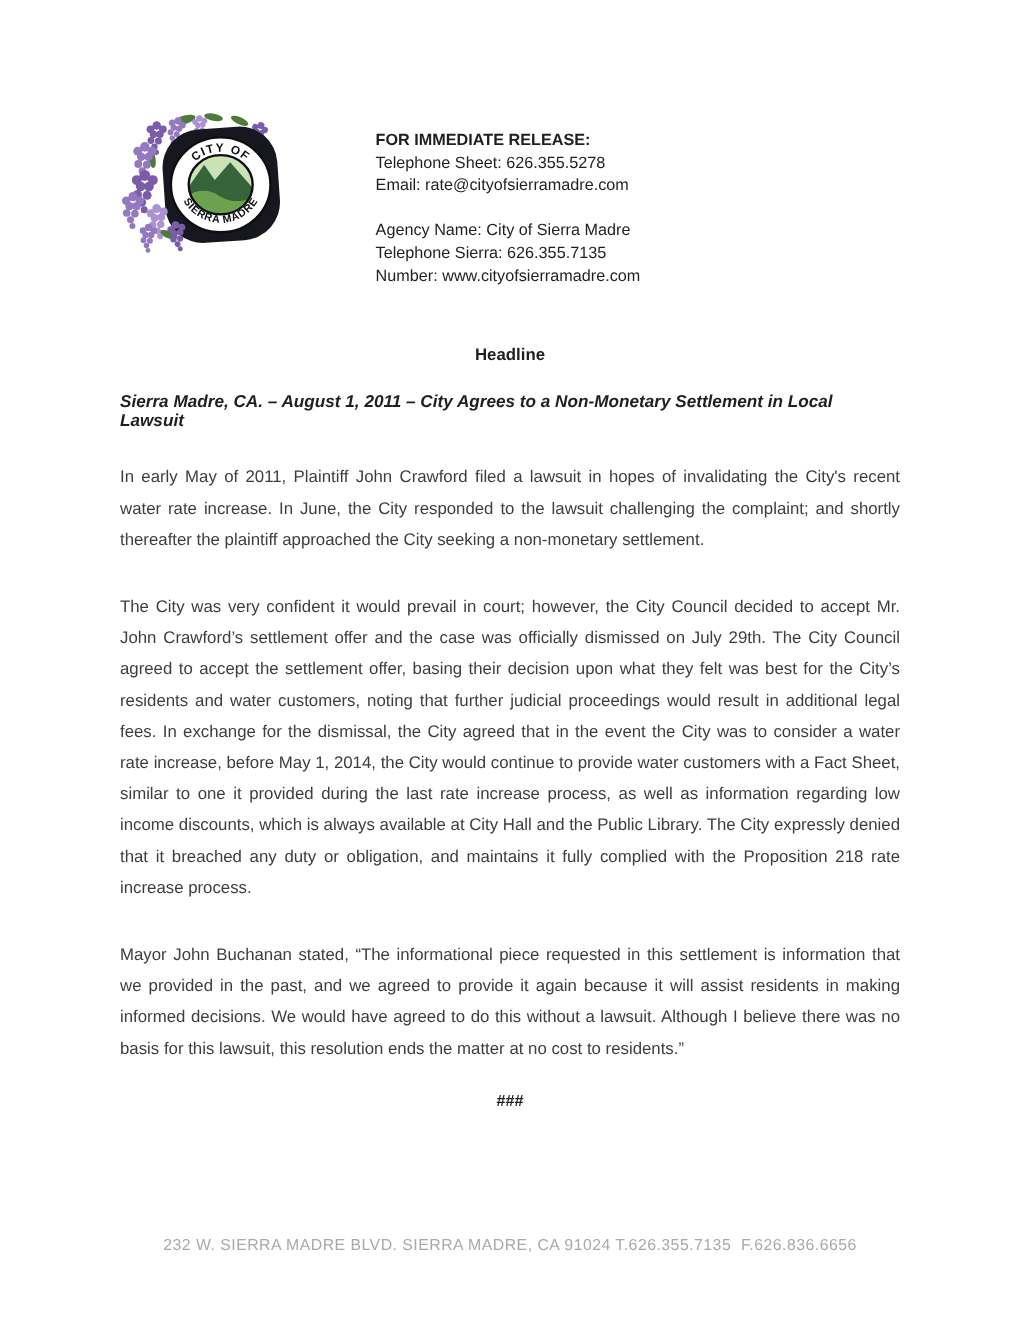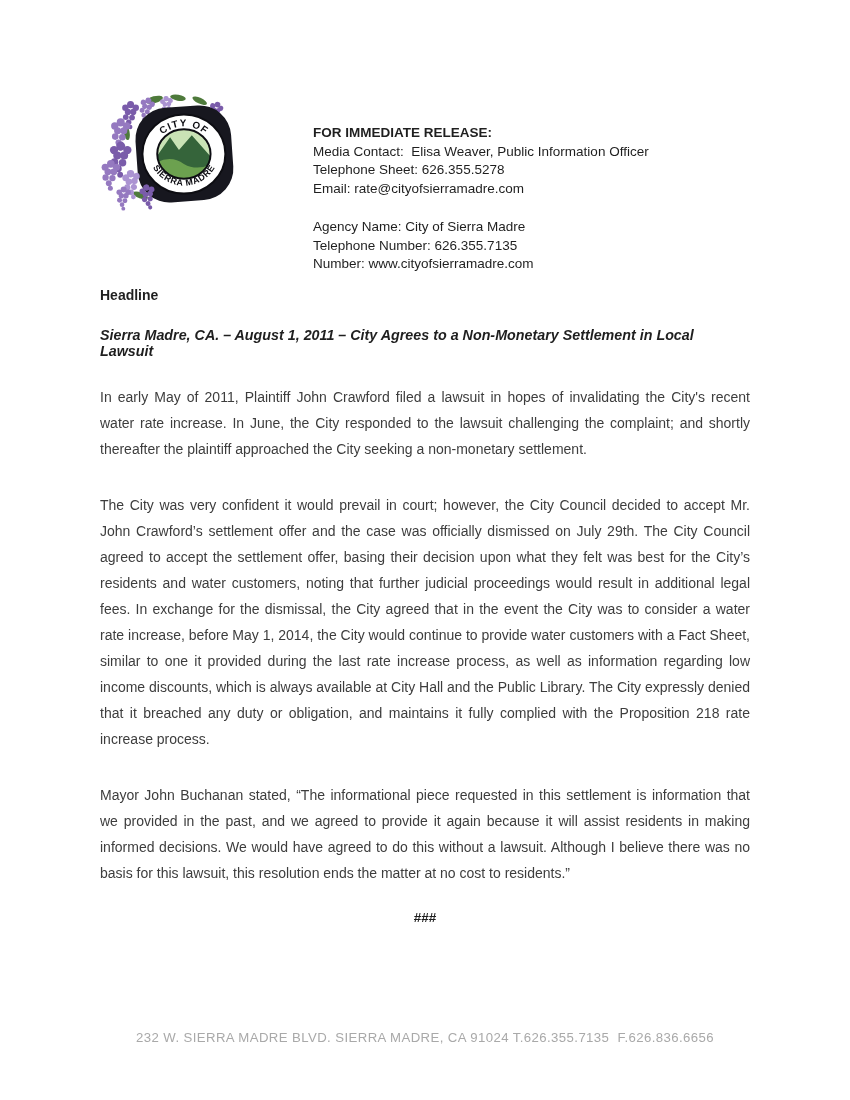--- a/index.html
+++ b/index.html
@@ -23,21 +23,21 @@
     left: 97px;
     top: 92px;
     width: 158px;
     height: 124px;
   }
   .logo svg { width: 100%; height: 100%; display: block; }
 
   .contact-block {
     position: absolute;
     left: 313px;
-    top: 124px;
+    top: 108px;
     font-size: 13.5px;
     line-height: 18.7px;
     color: var(--heading-text, #1f1f1f);
   }
   .contact-line { white-space: pre-wrap; }
   .release-label { font-weight: bold; }
   .contact-spacer { height: 19px; }
 
   
   .content {
@@ -45,20 +45,21 @@
     left: 100px;
     top: 287px;
     width: 650px;
     color: var(--body-text, #3d3d3d);
   }
   .headline-label {
     font-weight: bold;
     font-size: 14px;
     color: var(--heading-text, #1f1f1f);
     margin-bottom: 24px;
+    text-align: center;
   }
   .headline {
     font-weight: bold;
     font-style: italic;
     font-size: 14.3px;
     color: var(--heading-text, #1f1f1f);
     margin-bottom: 25px;
   }
   .para {
     font-size: 14px;
@@ -165,26 +166,25 @@
         <use href="#grape" class="w2" transform="translate(14,72) scale(1.15)"></use>
         <use href="#grape" class="w3" transform="translate(34,82) scale(1.1) rotate(-8)"></use>
         <use href="#grape" class="w1" transform="translate(50,96) rotate(-12) scale(0.95)"></use>
         <use href="#grape" class="w2" transform="translate(27,98) scale(0.9)"></use>
       </g>
     </svg>
   </div>
 
   <div class="contact-block">
     <div class="contact-line release-label">FOR IMMEDIATE RELEASE:</div>
-    <div class="contact-line">Media Contact:  Elisa Weaver, Public Information Officer</div>
     <div class="contact-line">Telephone Sheet: 626.355.5278</div>
     <div class="contact-line">Email: rate@cityofsierramadre.com</div>
     <div class="contact-spacer"></div>
     <div class="contact-line">Agency Name: City of Sierra Madre</div>
-    <div class="contact-line">Telephone Number: 626.355.7135</div>
+    <div class="contact-line">Telephone Sierra: 626.355.7135</div>
     <div class="contact-line">Number: www.cityofsierramadre.com</div>
   </div>
 
   <div class="content">
     <div class="headline-label">Headline</div>
     <div class="headline">Sierra Madre, CA. – August 1, 2011 – City Agrees to a Non-Monetary Settlement in Local Lawsuit</div>
     <p class="para">In early May of 2011, Plaintiff John Crawford filed a lawsuit in hopes of invalidating the City's recent water rate increase. In June, the City responded to the lawsuit challenging the complaint; and shortly thereafter the plaintiff approached the City seeking a non-monetary settlement.</p>
     <p class="para">The City was very confident it would prevail in court; however, the City Council decided to accept Mr. John Crawford’s settlement offer and the case was officially dismissed on July 29th.   The City Council agreed to accept the settlement offer, basing their decision upon what they felt was best for the City’s residents and water customers, noting that further judicial proceedings would result in additional legal fees.  In exchange for the dismissal, the City agreed that in the event the City was to consider a water rate increase, before May 1, 2014, the City would continue to provide water customers with a Fact Sheet, similar to one it provided during the last rate increase process, as well as information regarding low income discounts, which is always available at City Hall and the Public Library.  The City expressly denied that it breached any duty or obligation, and maintains it fully complied with the Proposition 218 rate increase process.</p>
     <p class="para">Mayor John Buchanan stated, “The informational piece requested in this settlement is information that we provided in the past, and we agreed to provide it again because it will assist residents in making informed decisions. We would have agreed to do this without a lawsuit. Although I believe there was no basis for this lawsuit, this resolution ends the matter at no cost to residents.”</p>
     <div class="end-mark">###</div>

